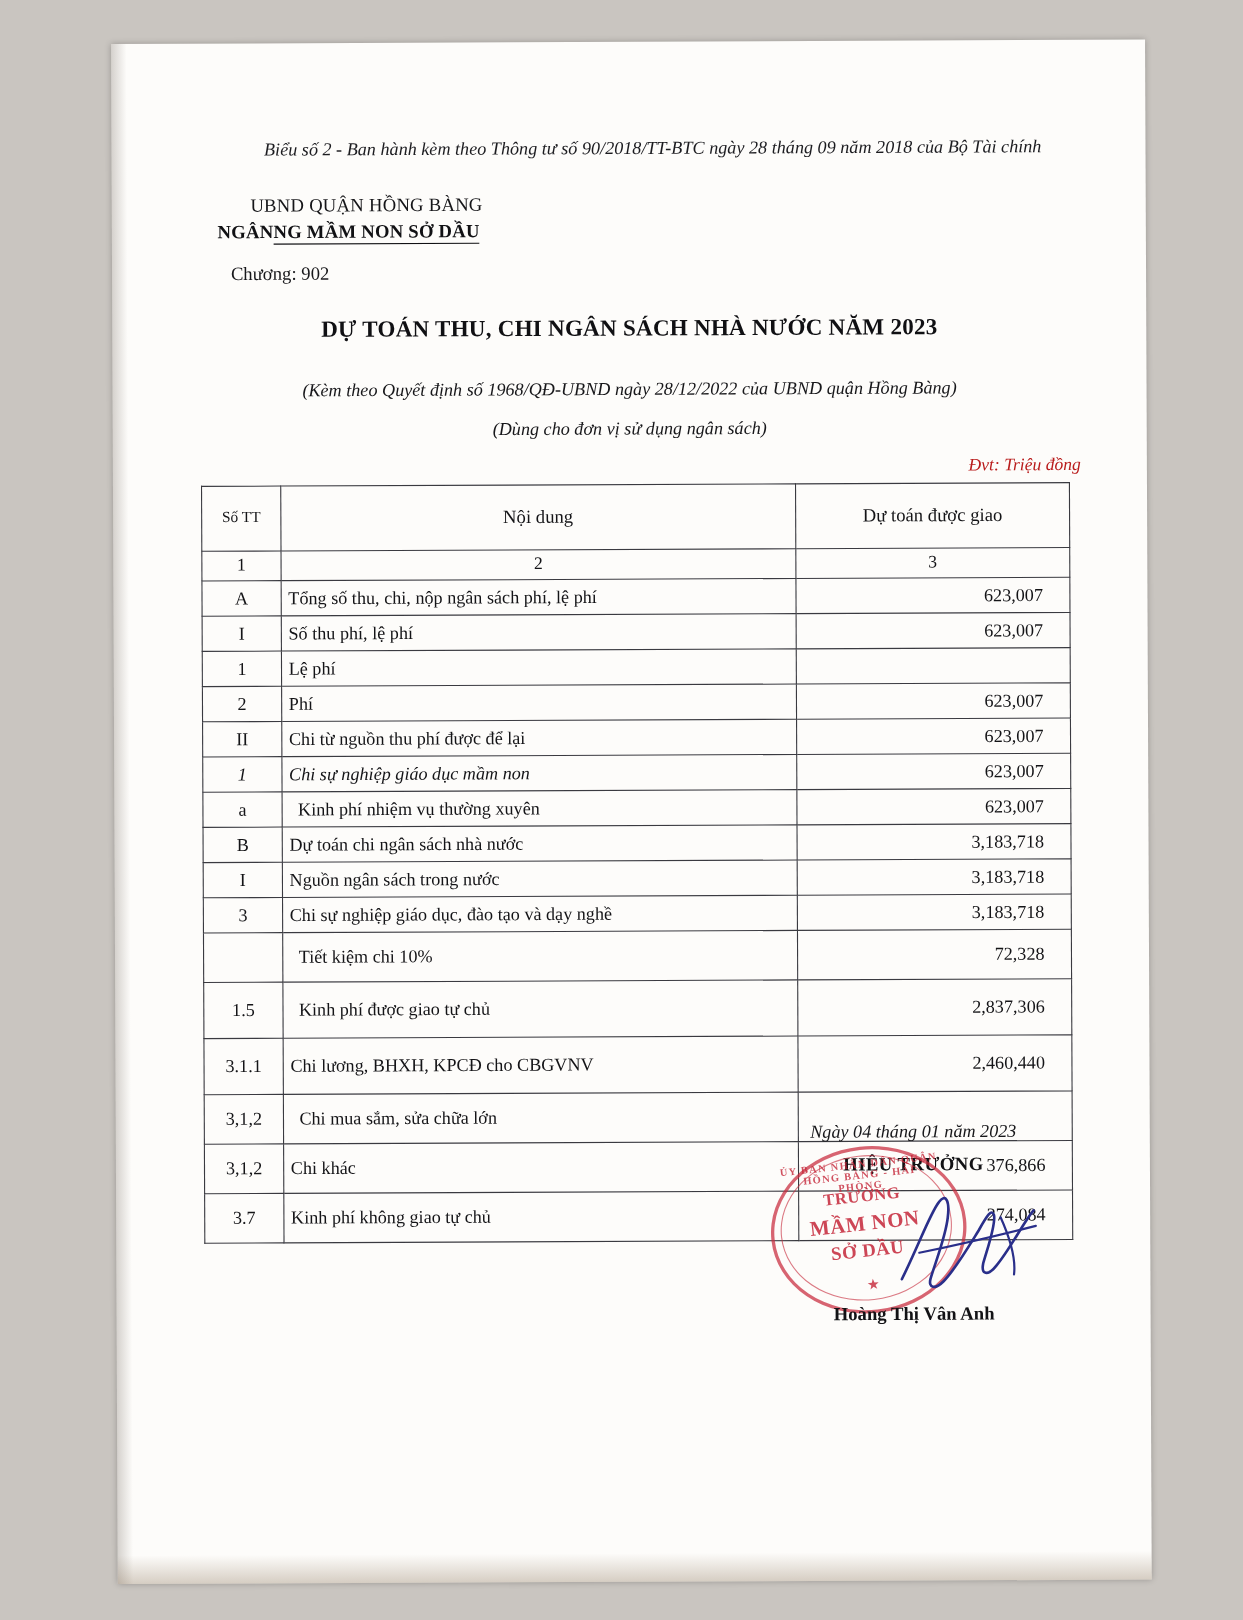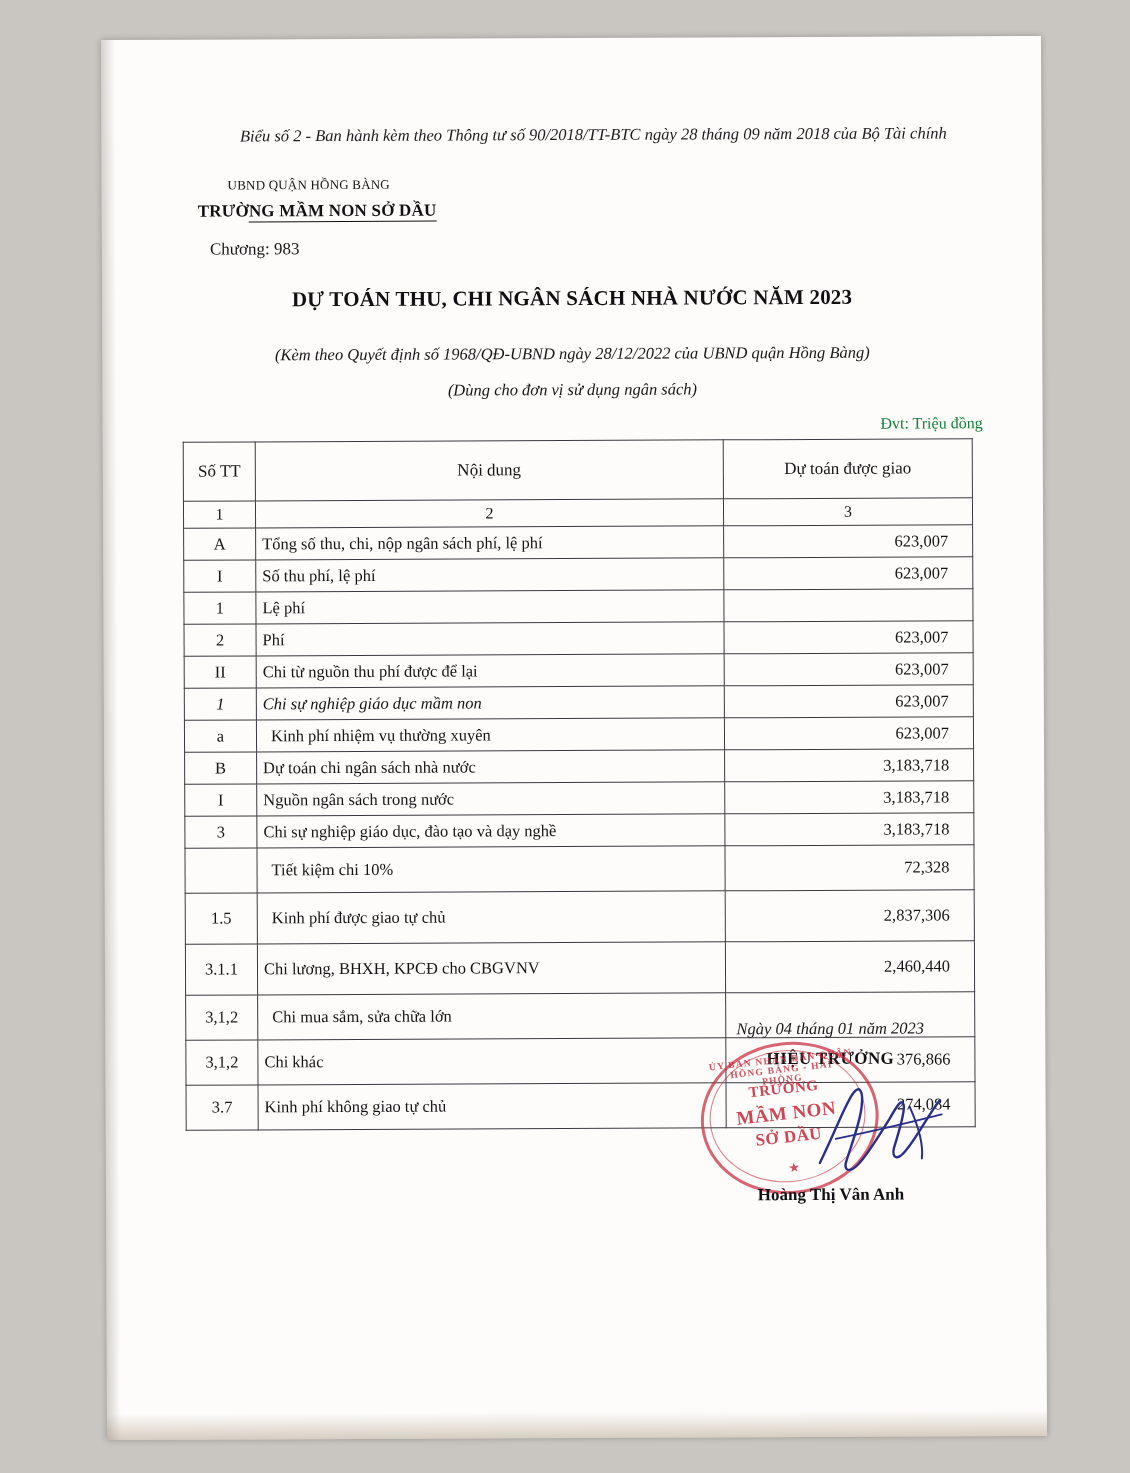--- a/index.html
+++ b/index.html
@@ -60,21 +60,21 @@
     font-style: italic;
     font-size: 16.5px;
     line-height: 1.45;
     color: #1c1c20;
   }
 
   .org-line1 {
     position: absolute;
     left: 126px;
     top: 138px;
-    font-size: 13px;
+    font-size: 17px;
     letter-spacing: 0.2px;
     color: #151518;
   }
   .org-line2 {
     position: absolute;
     left: 96px;
     top: 162px;
     font-size: 17px;
     font-weight: bold;
     letter-spacing: 0.2px;
@@ -125,21 +125,22 @@
     font-size: 16.5px;
     font-style: italic;
     color: #17171a;
   }
 
   .unit-note {
     position: absolute;
     right: 60px;
     top: 378px;
     font-size: 16px;
-    color: #15803d;
+    font-style: italic;
+    color: #b91c1c;
   }
 
   
   table.budget {
     position: absolute;
     left: 80px;
     top: 402px;
     width: 790px;
     border-collapse: collapse;
     font-size: 16.5px;
@@ -151,21 +152,21 @@
     vertical-align: middle;
   }
   table.budget th {
     font-weight: normal;
     text-align: center;
   }
   .col-tt { width: 62px; text-align: center; }
   .col-nd { width: 492px; }
   .col-dt { width: 236px; text-align: right; padding-right: 24px !important; }
 
-  .hdr-tt { font-size: 17px; line-height: 1.15; height: 54px; }
+  .hdr-tt { font-size: 14px; line-height: 1.15; height: 54px; }
   .hdr-nd { font-size: 17px; }
   .hdr-dt { font-size: 17px; }
   .numrow td { font-size: 16px; height: 22px; }
 
   tr.r td { height: 27px; }
   tr.tall td { height: 40px; }
   tr.tall2 td { height: 46px; }
 
   .it { font-style: italic; }
   .indent { padding-left: 14px !important; }
@@ -270,23 +271,23 @@
 </style>
 </head>
 <body>
 
 <div id="page">
   <div class="inner">
 
     <div class="doc-ref">Biểu số 2 - Ban hành kèm theo Thông tư số 90/2018/TT-BTC ngày 28 tháng 09  năm 2018 của Bộ Tài chính</div>
 
     <div class="org-line1">UBND QUẬN HỒNG BÀNG</div>
-    <div class="org-line2"><span>TRƯỜ</span><span class="underline-part">NG MẦM NON SỞ DẦU</span></div>
-
-    <div class="chapter">Chương: 983</div>
+    <div class="org-line2"><span>NGÂN</span><span class="underline-part">NG MẦM NON SỞ DẦU</span></div>
+
+    <div class="chapter">Chương: 902</div>
 
     <div class="main-title">DỰ TOÁN THU, CHI NGÂN SÁCH NHÀ NƯỚC NĂM 2023</div>
 
     <div class="sub-1">(Kèm theo Quyết định số 1968/QĐ-UBND ngày 28/12/2022 của UBND quận Hồng Bàng)</div>
     <div class="sub-2">(Dùng cho đơn vị sử dụng ngân sách)</div>
 
     <div class="unit-note">Đvt: Triệu đồng</div>
 
     <table class="budget">
       <thead>

